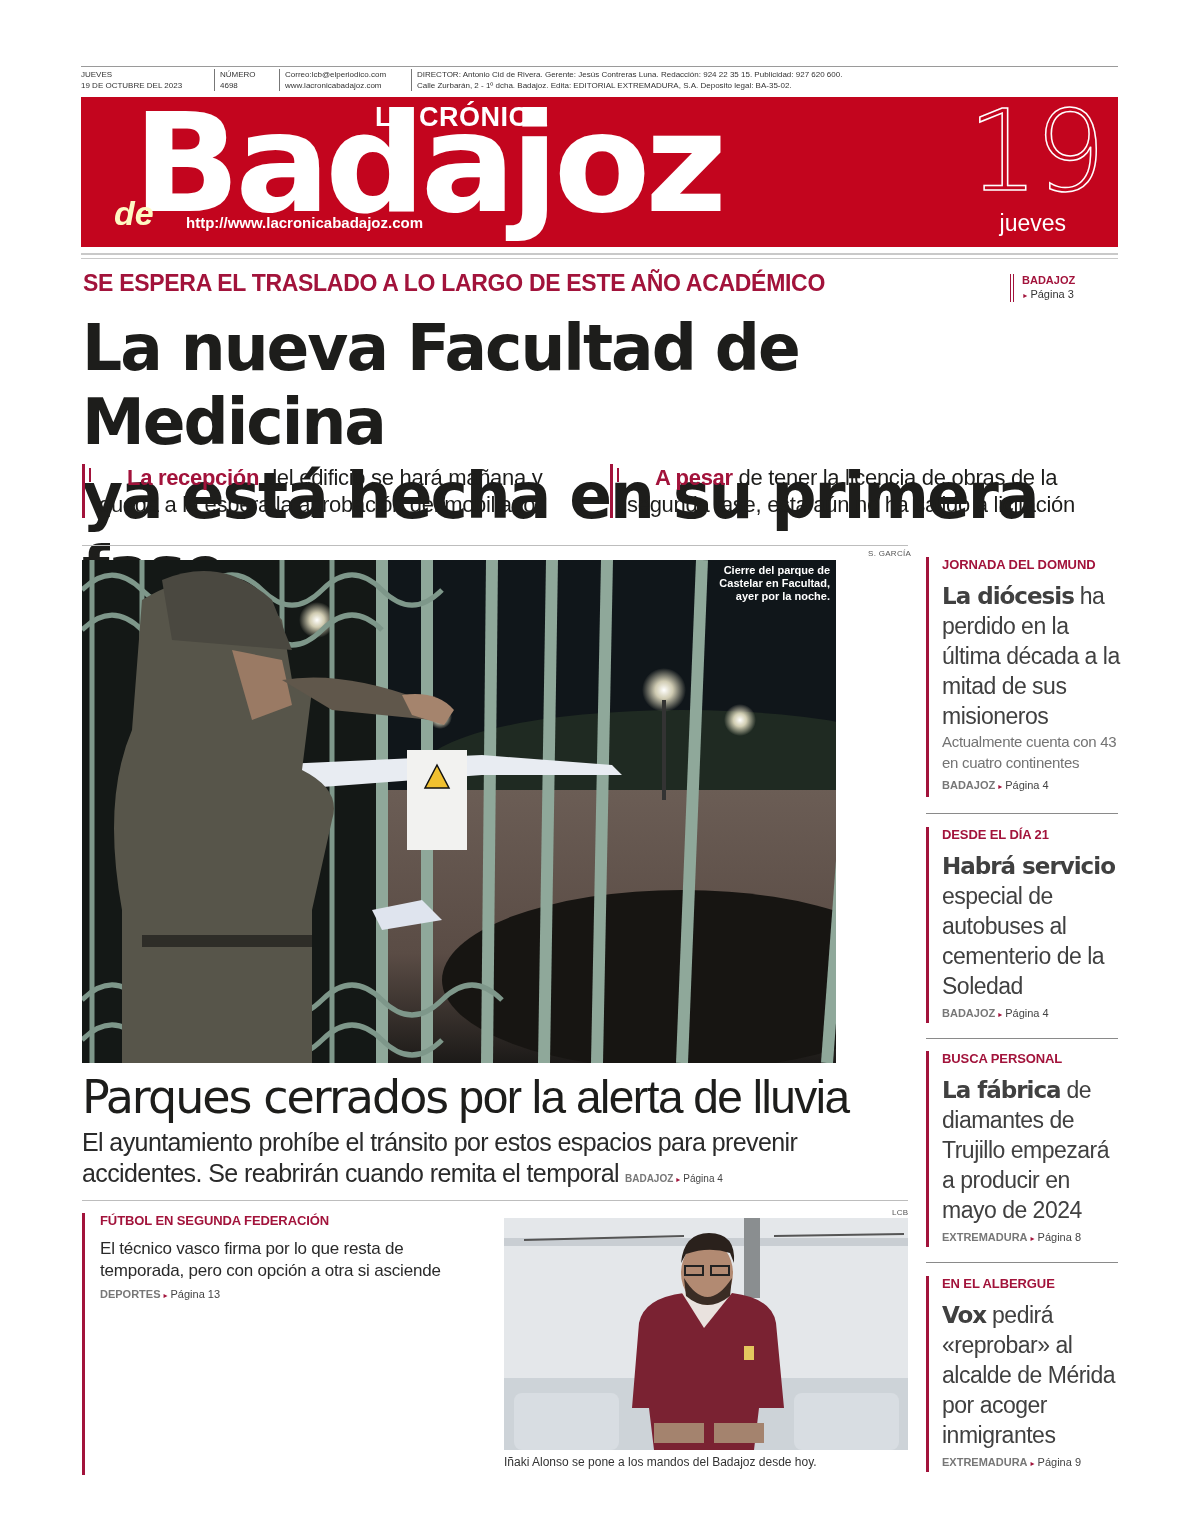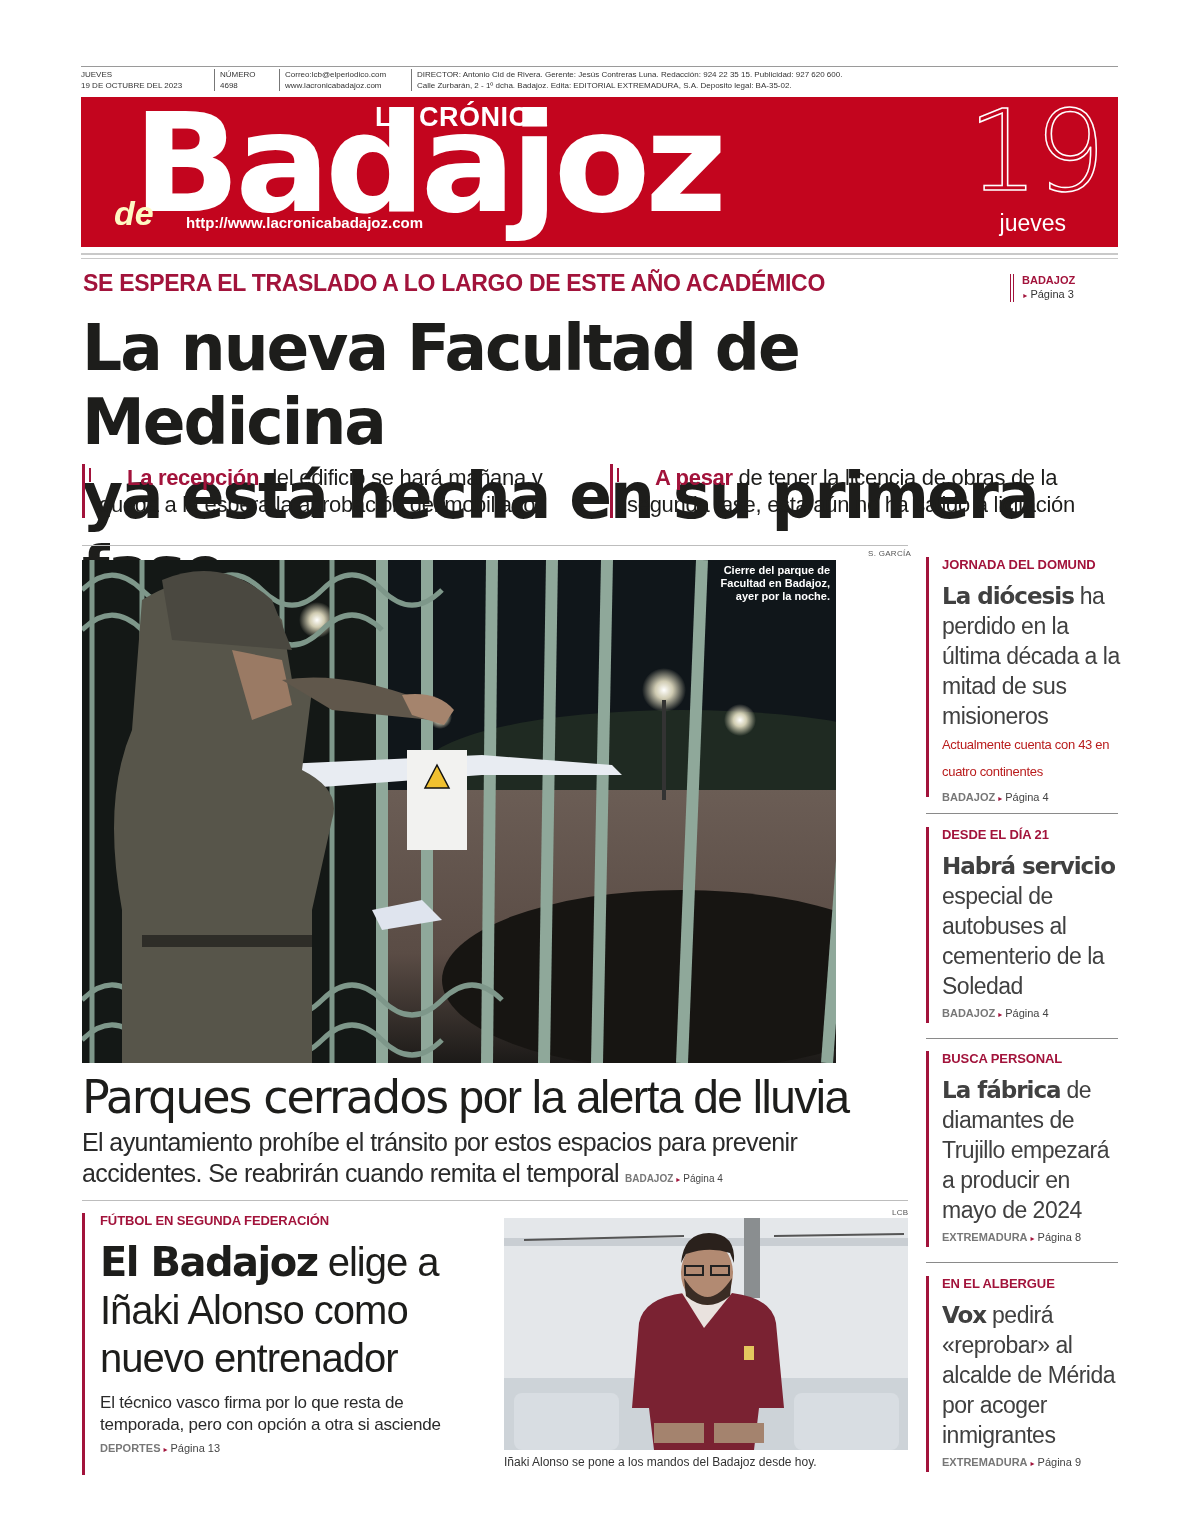--- a/index.html
+++ b/index.html
@@ -68,21 +68,21 @@
   .ref-line .tri { color: #a2133b; font-size: 8px; margin: 0 3px; }
   .ref-line .pg { color: #444; }
 
   .photo-coach { left: 504px; top: 1218px; width: 404px; height: 232px; overflow: hidden; background: #d9dde0; }
   .caption-coach { left: 504px; top: 1455px; font-size: 12px; color: #333; }
 
   
   .side-item { position: absolute; left: 926px; width: 196px; border-left: 3px solid #a2133b; padding-left: 13px; }
   .side-hl { margin-top: 9px; font-size: 23px; line-height: 30px; color: #404040; letter-spacing: -0.5px; font-weight: 300; }
   .side-hl .b { font-weight: 900; font-family: "DejaVu Sans", sans-serif; letter-spacing: -1px; }
-  .side-sub { font-size: 13px; line-height: 27px; color: #b91c1c; letter-spacing: -0.3px; }
+  .side-sub { font-size: 15px; line-height: 21px; color: #737373; letter-spacing: -0.3px; }
   .side-sep { position: absolute; left: 926px; width: 192px; height: 1px; background: #8a8a8a; }
 </style>
 </head>
 <body>
 
 <div class="abs infobar">
   <div class="info-col" style="left:0;">
     <div>JUEVES</div>
     <div>19 DE OCTUBRE DEL 2023</div>
   </div>
@@ -182,39 +182,36 @@
     <path d="M290 350 L 340 340 L 360 360 L 300 370 Z" fill="#dfe4ee"></path>
     <path d="M60 40 Q 140 -10 200 60 L 210 120 L 230 130 L 220 210 Q 260 230 250 260 L 230 350 L 230 503 L 40 503 L 40 350 Q 20 240 50 170 Z" fill="#57554a"></path>
     <path d="M80 20 Q 140 -5 190 40 L 210 90 L 90 80 Z" fill="#4a4840"></path>
     <path d="M150 90 L 200 100 L 210 145 L 170 160 Z" fill="#9a7a64"></path>
     <path d="M200 120 Q 260 110 340 140 L 350 160 L 250 150 Z" fill="#60574b"></path>
     <path d="M320 135 Q 355 130 372 150 L 362 165 L 330 155 Z" fill="#a5846d"></path>
     <rect x="60" y="375" width="170" height="12" fill="#2e2d28"></rect>
   </svg>
   <div class="photo-caption-overlay">
     <div>Cierre del parque de</div>
-    <div>Facultad en Badajoz,</div>
+    <div>Castelar en Facultad,</div>
     <div>ayer por la noche.</div>
   </div>
 </div>
 
 <div class="abs headline-parques">
   <span class="b">Parques cerrados</span><span class="l"> por la alerta de lluvia</span>
 </div>
 <div class="abs sub-parques">
   <span>El ayuntamiento prohíbe el tránsito por estos espacios para prevenir accidentes. Se reabrirán cuando remita el temporal</span><span class="inline-ref"><span class="sec">BADAJOZ</span><span class="tri">▸</span><span class="pg">Página 4</span></span>
 </div>
 
 <div class="abs rule-gray" style="left:82px; top:1200px; width:826px;"></div>
 
 <div class="abs story-sports">
   <div class="kicker-small">FÚTBOL EN SEGUNDA FEDERACIÓN</div>
-  <div class="headline-sports">
-    <span class="b">El Badajoz</span><span class="l"> elige a Iñaki Alonso como nuevo entrenador</span>
-  </div>
   <div class="sub-sports">El técnico vasco firma por lo que resta de temporada, pero con opción a otra si asciende</div>
   <div class="ref-line">
     <span class="sec">DEPORTES</span><span class="tri">▸</span><span class="pg">Página 13</span>
   </div>
 </div>
 
 <div class="abs credit" style="left:892px; top:1208px;">LCB</div>
 <div class="abs photo-coach">
   <svg width="404" height="232" viewBox="0 0 404 232">
     <rect width="404" height="232" fill="#e4e7ea"></rect>

